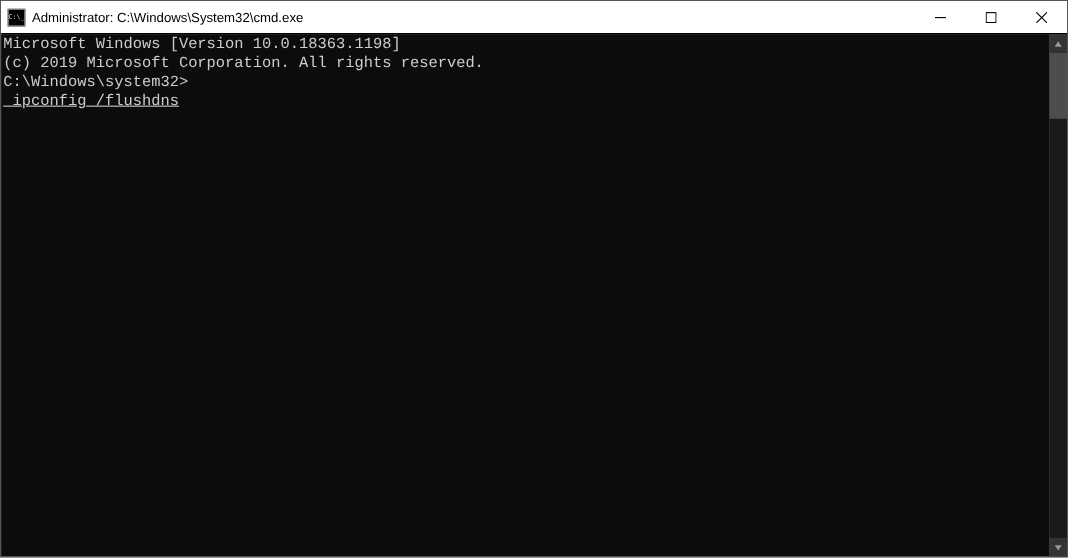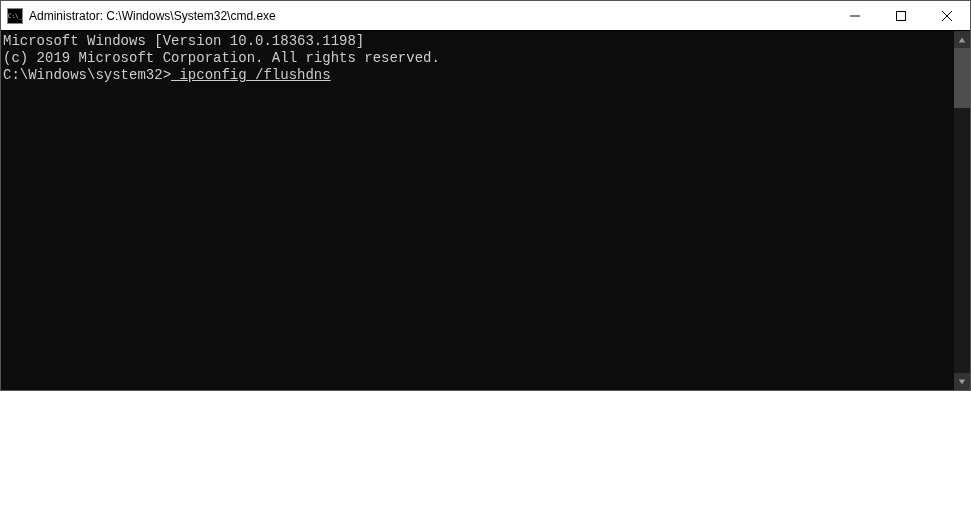--- a/index.html
+++ b/index.html
@@ -10,21 +10,21 @@
     body {
       width: 971px;
       height: 507px;
       background: #ffffff;
       font-family: "Segoe UI", Tahoma, sans-serif;
       overflow: hidden;
       position: relative;
     }
     .window {
       width: 971px;
-      height: 391px;
+      height: 507px;
       background: #ffffff;
       display: flex;
       flex-direction: column;
       border: 1px solid #555;
     }
     .titlebar {
       height: 30px;
       background: #ffffff;
       display: flex;
       align-items: center;
@@ -93,20 +93,21 @@
       line-height: 17px;
       padding: 2px 0 0 2px;
       white-space: pre;
       overflow: hidden;
     }
     .terminal-line {
       display: block;
     }
     .prompt-line {
       display: flex;
+      flex-direction: column;
     }
     .prompt-text {
       white-space: pre;
     }
     .command-text {
       white-space: pre;
       text-decoration: underline;
     }
     .cursor {
       display: inline-block;

